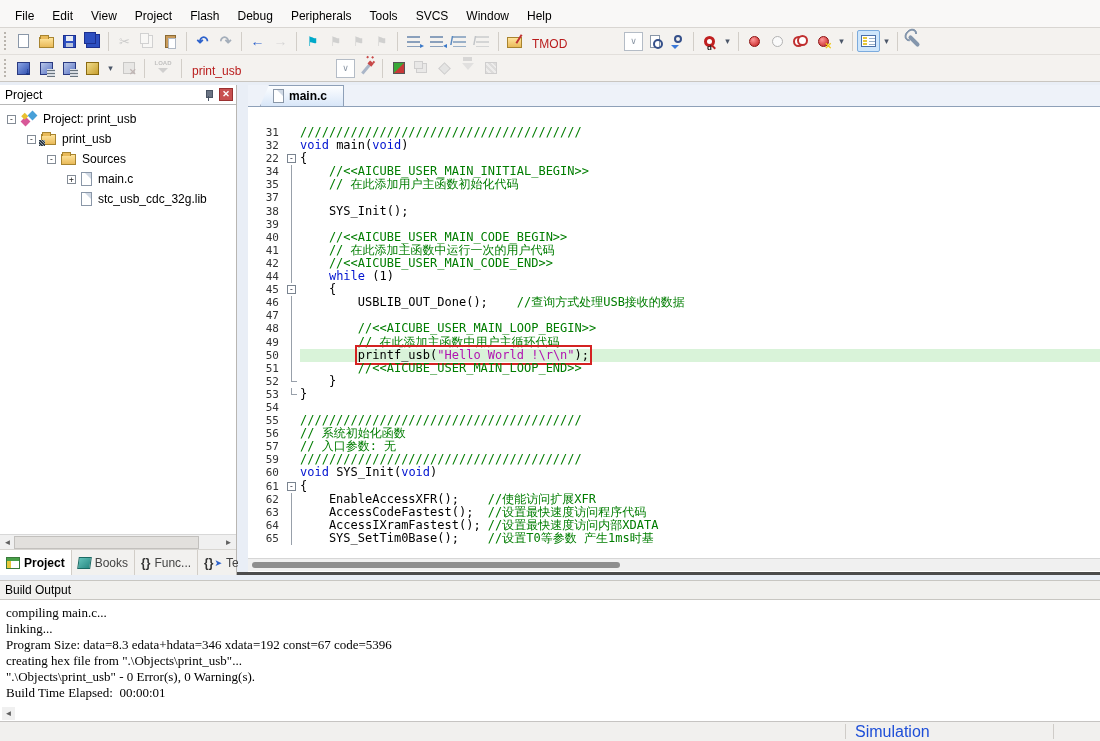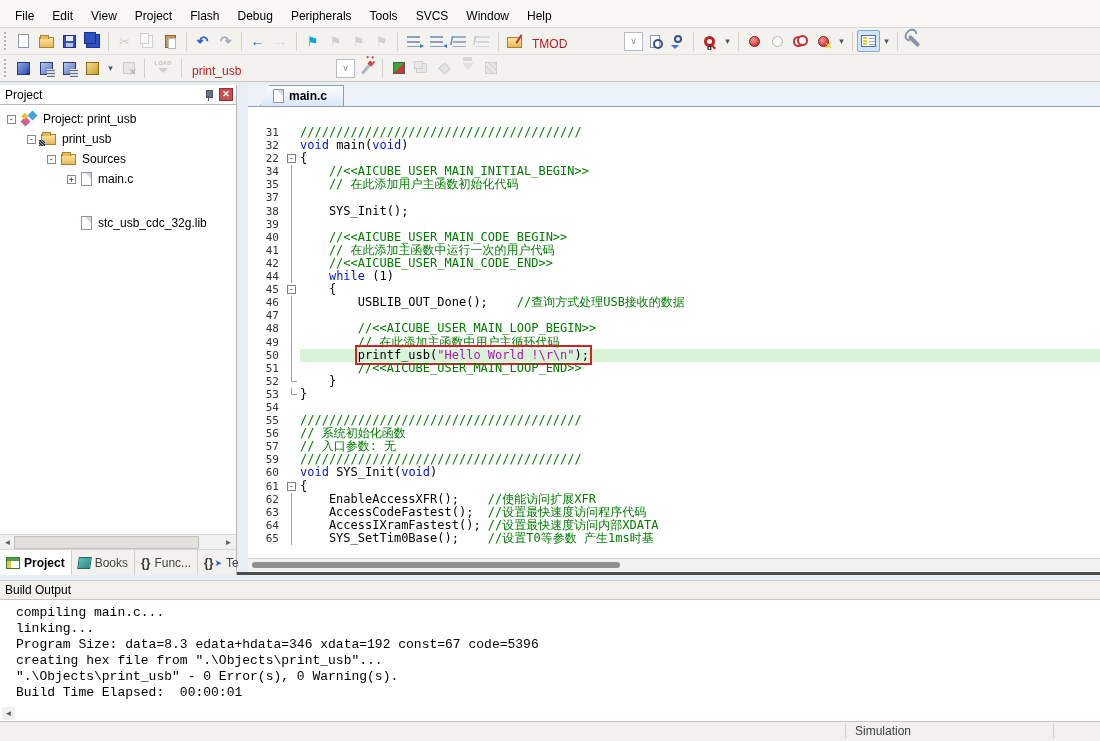--- a/index.html
+++ b/index.html
@@ -139,27 +139,27 @@
   .c-pl{color:#000}
   .c-str{color:#b114b1}
   .redbox{outline:2px solid #d42222;outline-offset:1px}
   #ehscroll{height:13px;background:#f0f0f0;border-top:1px solid #d6d6d6;position:relative}
   #ehscroll .thumb{position:absolute;left:4px;top:3px;width:368px;height:6px;background:#8e8e8e;border-radius:3px}
   #hsplit{position:absolute;left:237px;top:572px;width:863px;height:3px;background:#4c4c4c}
 
   
   #bo{position:absolute;left:0;top:580px;width:1100px;height:141px;background:#fff;border-top:1px solid #c8c6c2;display:flex;flex-direction:column}
   #bo-header{height:19px;background:#f1f0ee;border-bottom:1px solid #c8c6c2;padding:2px 5px;font-size:12px}
-  #bo-body{flex:1;padding:5px 16px 0;font-family:Liberation Mono, monospace;font-size:13px;line-height:16px;white-space:pre}
+  #bo-body{flex:1;padding:5px 6px 0;font-family:Liberation Serif, serif;font-size:13px;line-height:16px;white-space:pre}
   #bo-scroll{height:14px;position:relative}
 
   
   #statusbar{position:absolute;left:0;top:721px;width:1100px;height:20px;background:#f1f0ee;border-top:1px solid #c6c4c2}
   .sb-sep{position:absolute;top:2px;bottom:2px;width:1px;background:#cfccc8}
-  #sb-sim{position:absolute;left:855px;top:0;line-height:19px;font-size:12px;color:#404040}
+  #sb-sim{position:absolute;left:855px;top:0;line-height:19px;font-size:16px;color:#1d4ed8}
 </style>
 </head>
 <body>
 
 <div id="window">
 
   <div id="menubar">
       <span class="menu-item">File</span>
       <span class="menu-item">Edit</span>
       <span class="menu-item">View</span>
@@ -377,21 +377,21 @@
         <div class="trow" style="padding-left: 47px;">
           <span class="exp">-</span>
           <span class="ticon i-folder2"></span>
           <span>Sources</span>
         </div>
         <div class="trow" style="padding-left: 67px;">
           <span class="exp">+</span>
           <span class="ticon i-file"></span>
           <span>main.c</span>
         </div>
-        <div class="trow" style="padding-left: 67px; margin-top: 24px;">
+        <div class="trow" style="padding-left: 67px;">
           <span class="exp blank"></span>
           <span class="ticon i-file"></span>
           <span>stc_usb_cdc_32g.lib</span>
         </div>
       </div>
     <div id="ptree-hscroll">
       <span class="sarrow" style="left:1px">◄</span>
       <span class="thumb"></span>
       <span class="sarrow" style="right:1px">►</span>
     </div>

